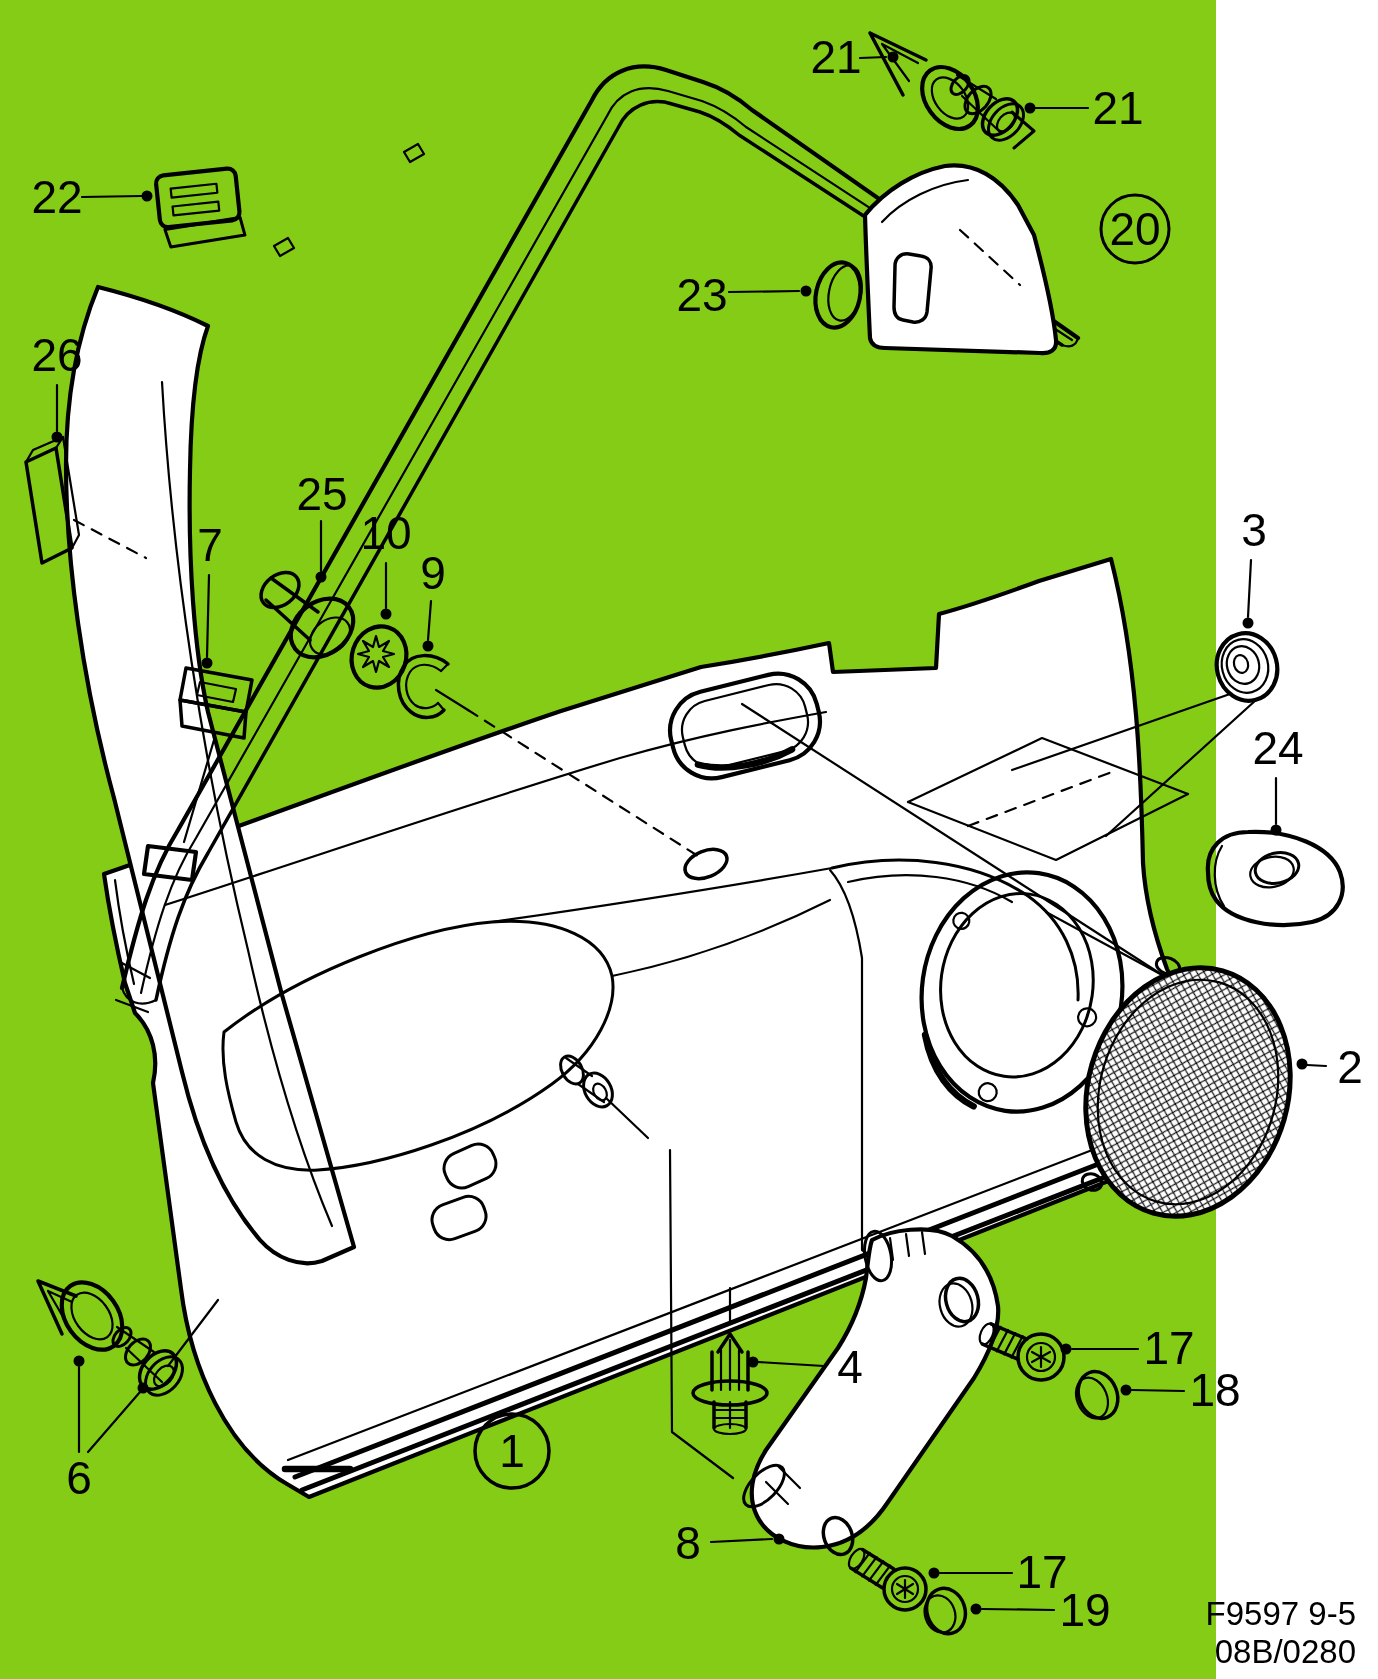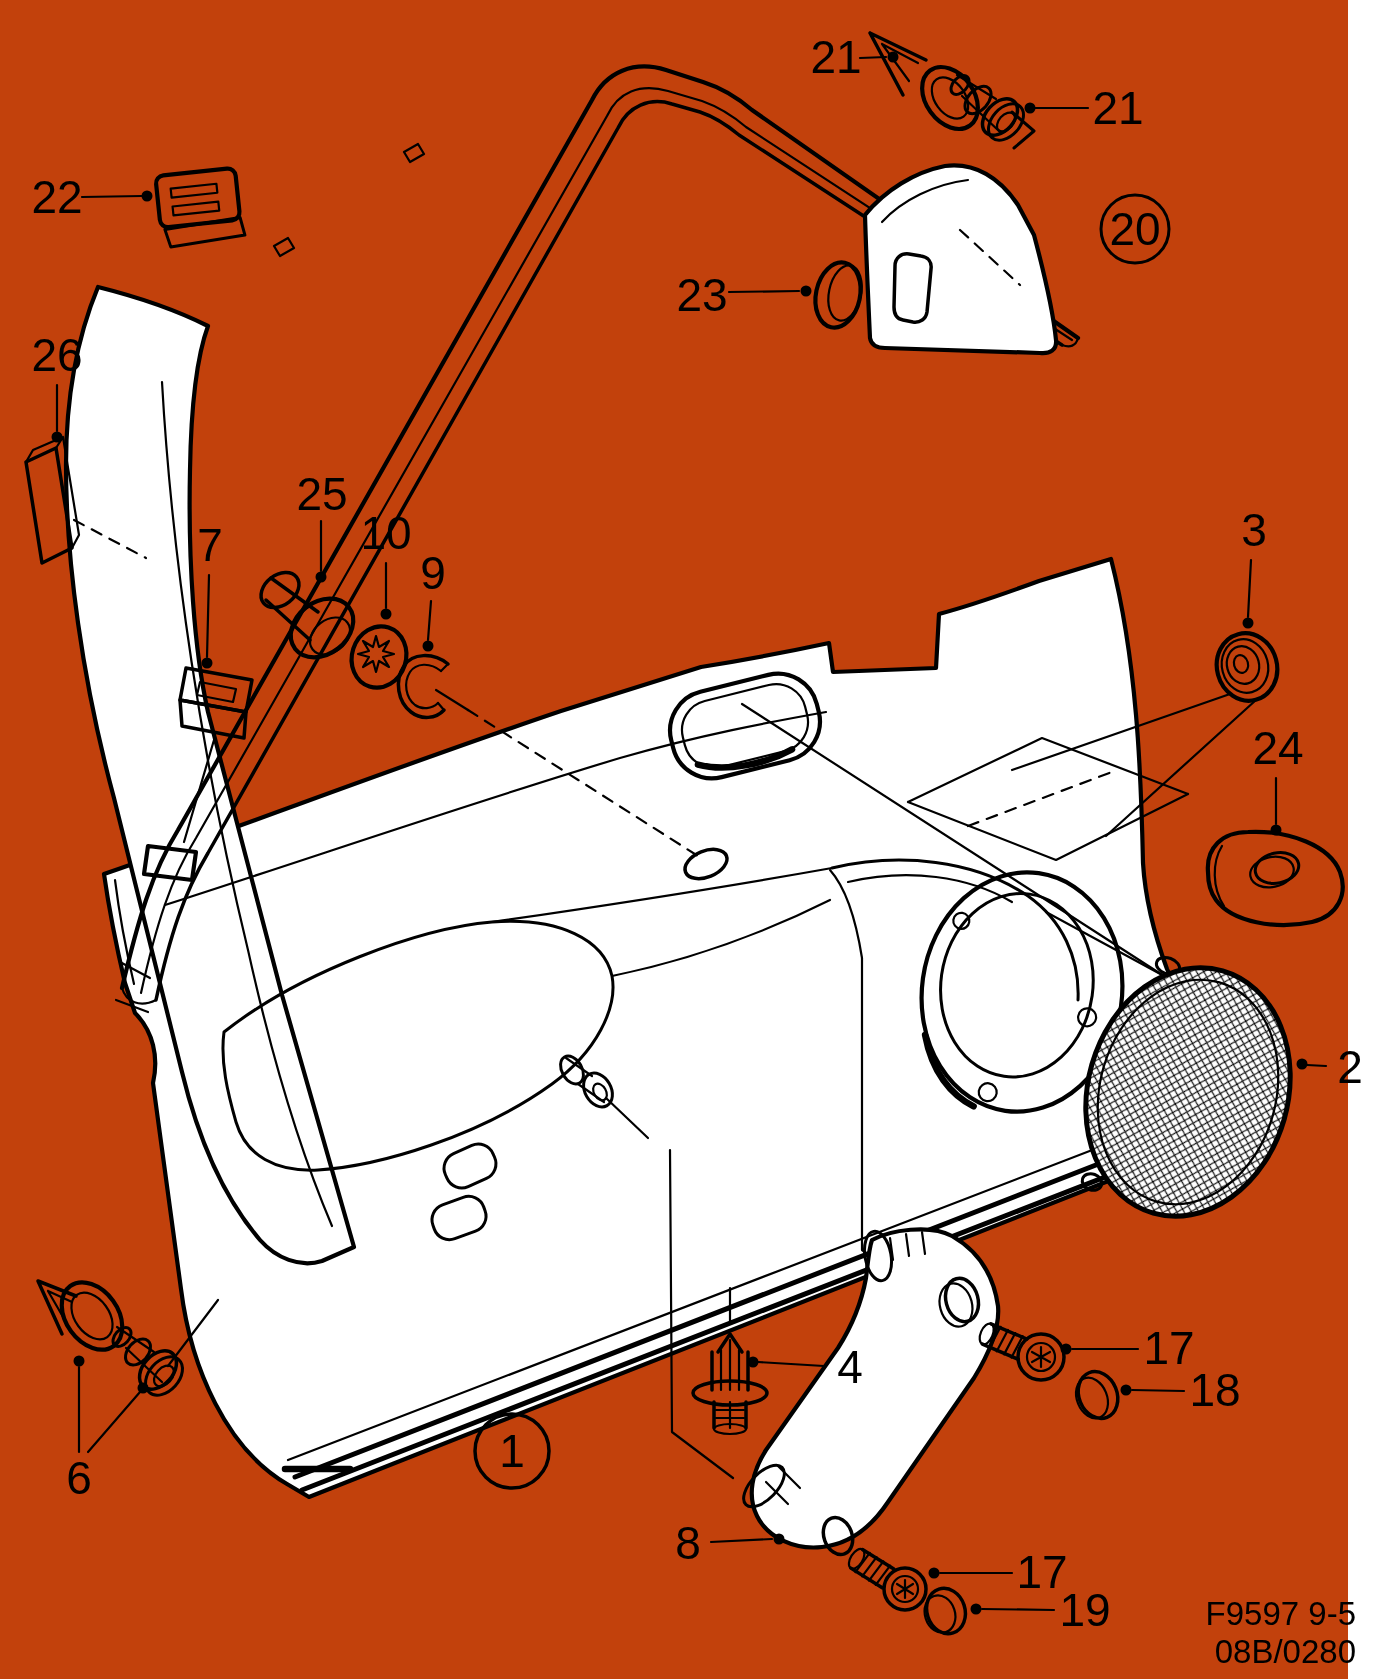--- a/index.html
+++ b/index.html
@@ -1,16 +1,16 @@
 <!DOCTYPE html>
 <html><head>
 <meta charset="utf-8">
 <style>
   html,body{margin:0;padding:0;background:#ffffff;}
-  .page{width:1348px;height:1679px;position:relative;background:#c2410c;font-family:"Liberation Sans",sans-serif;}
+  .page{width:1216px;height:1679px;position:relative;background:#84cc16;font-family:"Liberation Sans",sans-serif;}
   svg{display:block;}
   .s2 {stroke:#000;stroke-width:2.2;fill:none;stroke-linecap:round;stroke-linejoin:round;}
   .s2d{stroke:#000;stroke-width:2.2;fill:none;stroke-dasharray:11 9;stroke-linecap:round;}
   .s3 {stroke:#000;stroke-width:3;fill:none;stroke-linecap:round;stroke-linejoin:round;}
   .s35{stroke:#000;stroke-width:3.5;fill:none;stroke-linecap:round;stroke-linejoin:round;}
   .s4 {stroke:#000;stroke-width:4.2;fill:none;stroke-linecap:round;stroke-linejoin:round;}
   .s5 {stroke:#000;stroke-width:5;fill:none;stroke-linecap:round;stroke-linejoin:round;}
   .s6 {stroke:#000;stroke-width:6.5;fill:none;stroke-linecap:round;stroke-linejoin:round;}
   .fw {stroke:#000;stroke-width:4.2;fill:#ffffff;stroke-linejoin:round;}
   .dot{fill:#000;stroke:none;}

